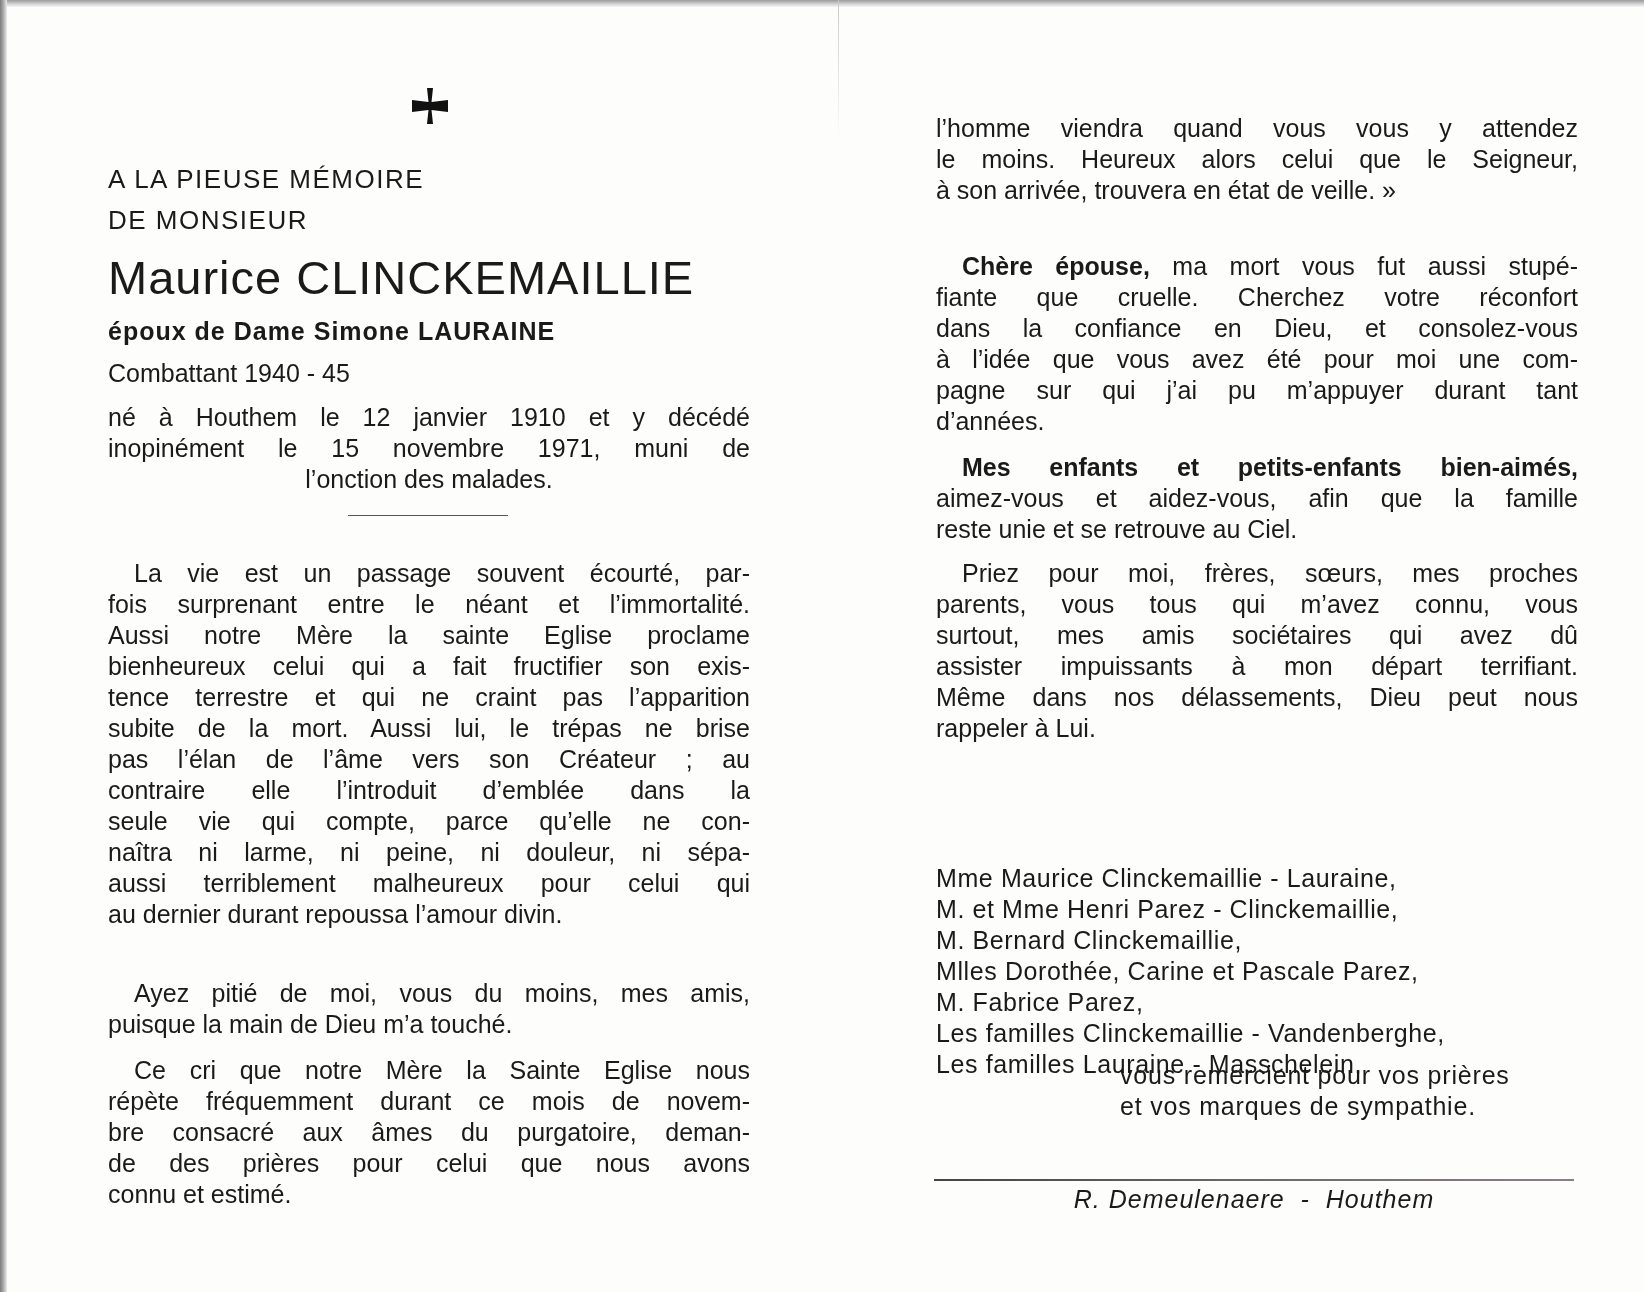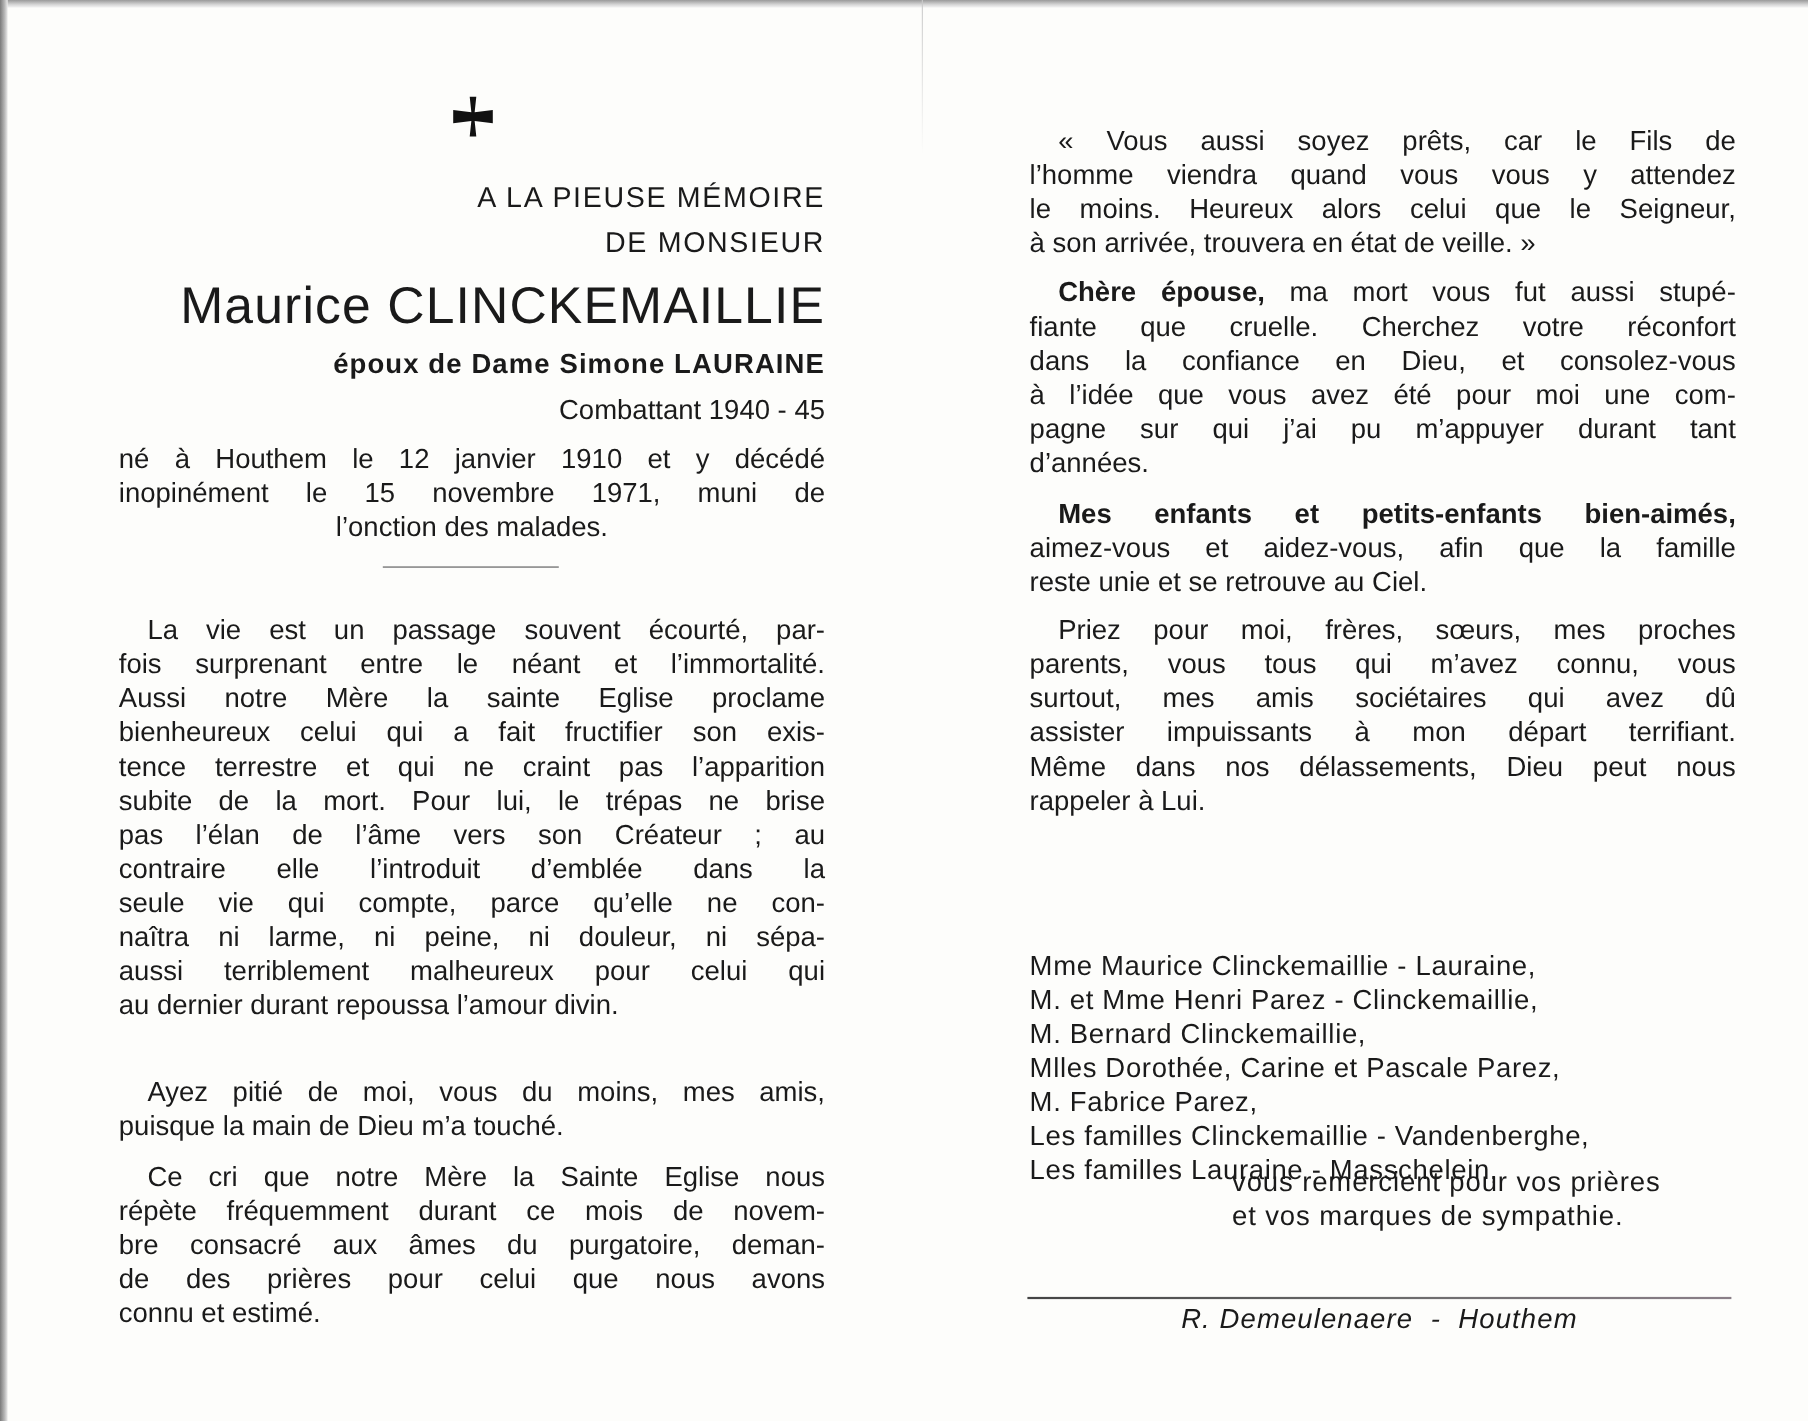--- a/index.html
+++ b/index.html
@@ -20,21 +20,21 @@
   }
   .fold-line {
     position: absolute; left: 838px; top: 0; width: 1px; height: 140px;
     background: linear-gradient(to bottom, #c9c9c9, rgba(220,220,220,0));
   }
 
   .cross {
     position: absolute; left: 410px; top: 86px; width: 40px; height: 40px;
   }
   .center-line {
-    position: absolute; left: 108px; width: 642px; text-align: right;
+    position: absolute; left: 108px; width: 642px; text-align: left;
     white-space: nowrap;
   }
   .heading-small {
     font-size: 26px; letter-spacing: 1.5px;
   }
   .name {
     font-size: 47px; letter-spacing: 1px; line-height: 1;
   }
   .spouse {
     font-size: 25px; font-weight: bold; letter-spacing: 1px;
@@ -101,21 +101,21 @@
 </div>
 
 <div class="short-rule"></div>
 
 <div class="justify-block" style="left:108px; top:558px; width:642px;">
   <span class="ln indent">La vie est un passage souvent écourté, par-</span>
   <span class="ln">fois surprenant entre le néant et l’immortalité.</span>
   <span class="ln">Aussi notre Mère la sainte Eglise proclame</span>
   <span class="ln">bienheureux celui qui a fait fructifier son exis-</span>
   <span class="ln">tence terrestre et qui ne craint pas l’apparition</span>
-  <span class="ln">subite de la mort. Pour lui, le trépas ne brise</span>
+  <span class="ln">subite de la mort. Aussi lui, le trépas ne brise</span>
   <span class="ln">pas l’élan de l’âme vers son Créateur ; au</span>
   <span class="ln">contraire elle l’introduit d’emblée dans la</span>
   <span class="ln">seule vie qui compte, parce qu’elle ne con-</span>
   <span class="ln">naîtra ni larme, ni peine, ni douleur, ni sépa-</span>
   <span class="ln">aussi terriblement malheureux pour celui qui</span>
   <span class="ln last">au dernier durant repoussa l’amour divin.</span>
 </div>
 
 <div class="justify-block" style="left:108px; top:978px; width:642px;">
   <span class="ln indent">Ayez pitié de moi, vous du moins, mes amis,</span>
@@ -124,21 +124,20 @@
 
 <div class="justify-block" style="left:108px; top:1055px; width:642px;">
   <span class="ln indent">Ce cri que notre Mère la Sainte Eglise nous</span>
   <span class="ln">répète fréquemment durant ce mois de novem-</span>
   <span class="ln">bre consacré aux âmes du purgatoire, deman-</span>
   <span class="ln">de des prières pour celui que nous avons</span>
   <span class="ln last">connu et estimé.</span>
 </div>
 
 <div class="justify-block" style="left:936px; top:113px; width:642px;">
-  <span class="ln indent">« Vous aussi soyez prêts, car le Fils de</span>
   <span class="ln">l’homme viendra quand vous vous y attendez</span>
   <span class="ln">le moins. Heureux alors celui que le Seigneur,</span>
   <span class="ln last">à son arrivée, trouvera en état de veille. »</span>
 </div>
 
 <div class="justify-block" style="left:936px; top:251px; width:642px;">
   <span class="ln indent"><b>Chère épouse,</b><span> ma mort vous fut aussi stupé-</span></span>
   <span class="ln">fiante que cruelle. Cherchez votre réconfort</span>
   <span class="ln">dans la confiance en Dieu, et consolez-vous</span>
   <span class="ln">à l’idée que vous avez été pour moi une com-</span>

